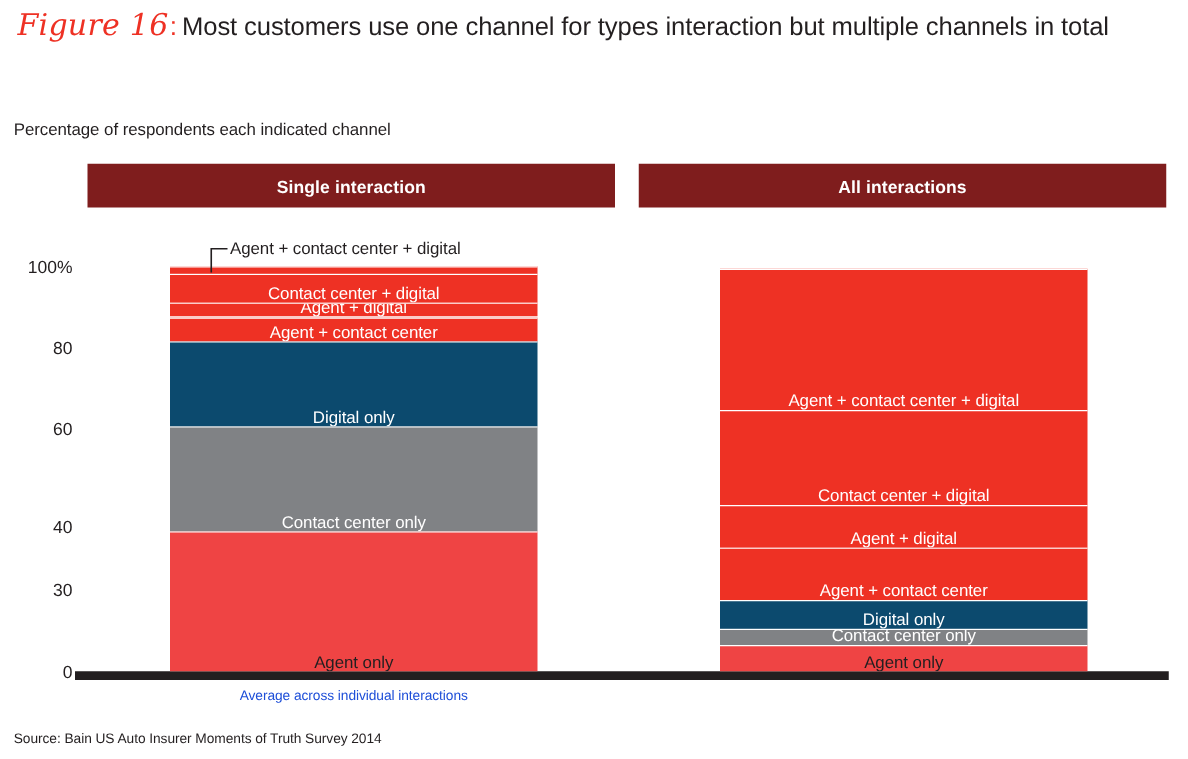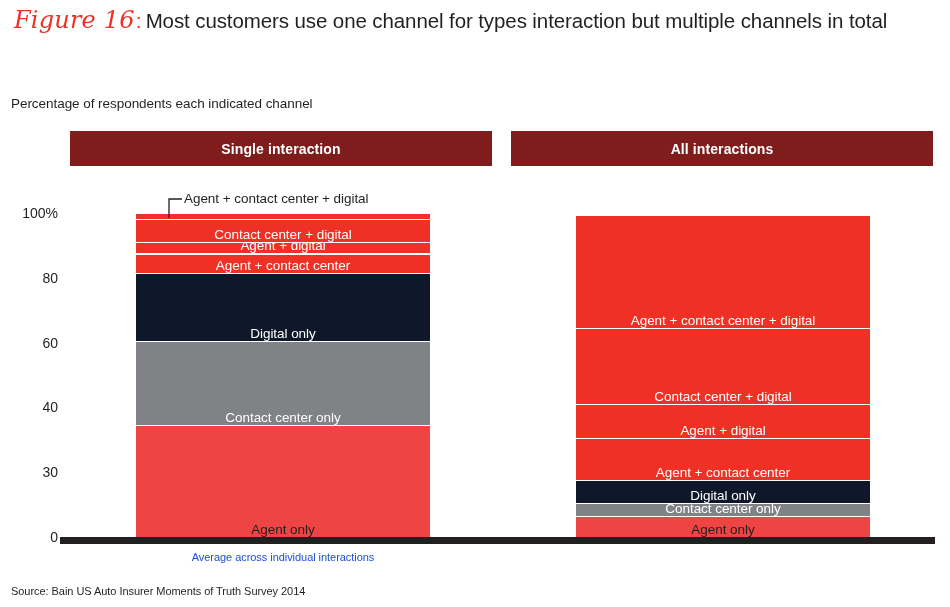--- a/index.html
+++ b/index.html
@@ -136,21 +136,21 @@
     overflow: hidden;
     border-top: 1px solid #ffffff;
   }
   .seg-label {
     font-size: 13.5px;
     line-height: 1.05;
     white-space: nowrap;
     letter-spacing: -0.05px;
   }
   .seg.red   { background: #ee3124; }
-  .seg.dark  { background: #0f172a; }
+  .seg.dark  { background: #0c4a6e; }
   .seg.mid   { background: #808285; }
   .seg.light { background: #ef4444; }
   .seg.red   .seg-label,
   .seg.dark  .seg-label,
   .seg.mid   .seg-label { color: #ffffff; }
   .seg.light .seg-label { color: #231f20; }
 
   
   #callout {
     position: absolute;
@@ -212,21 +212,21 @@
 </div>
 <div id="panel-header-right" class="panel-header">
   <span>All interactions</span>
 </div>
 
 <div id="plot">
 
   <div id="yaxis">
       <div class="ytick" style="top: 537px;">0</div>
       <div class="ytick" style="top: 472.2px;">30</div>
-      <div class="ytick" style="top: 407px;">40</div>
+      <div class="ytick" style="top: 421px;">40</div>
       <div class="ytick" style="top: 342.6px;">60</div>
       <div class="ytick" style="top: 277.8px;">80</div>
       <div class="ytick" style="top: 213px;">100%</div>
     </div>
 
   <div id="baseline"></div>
 
   <div id="bar-left" class="bar">
       <div class="seg light" style="top: 425.22px; height: 111.78px;">
         <span class="seg-label">Agent only</span>

